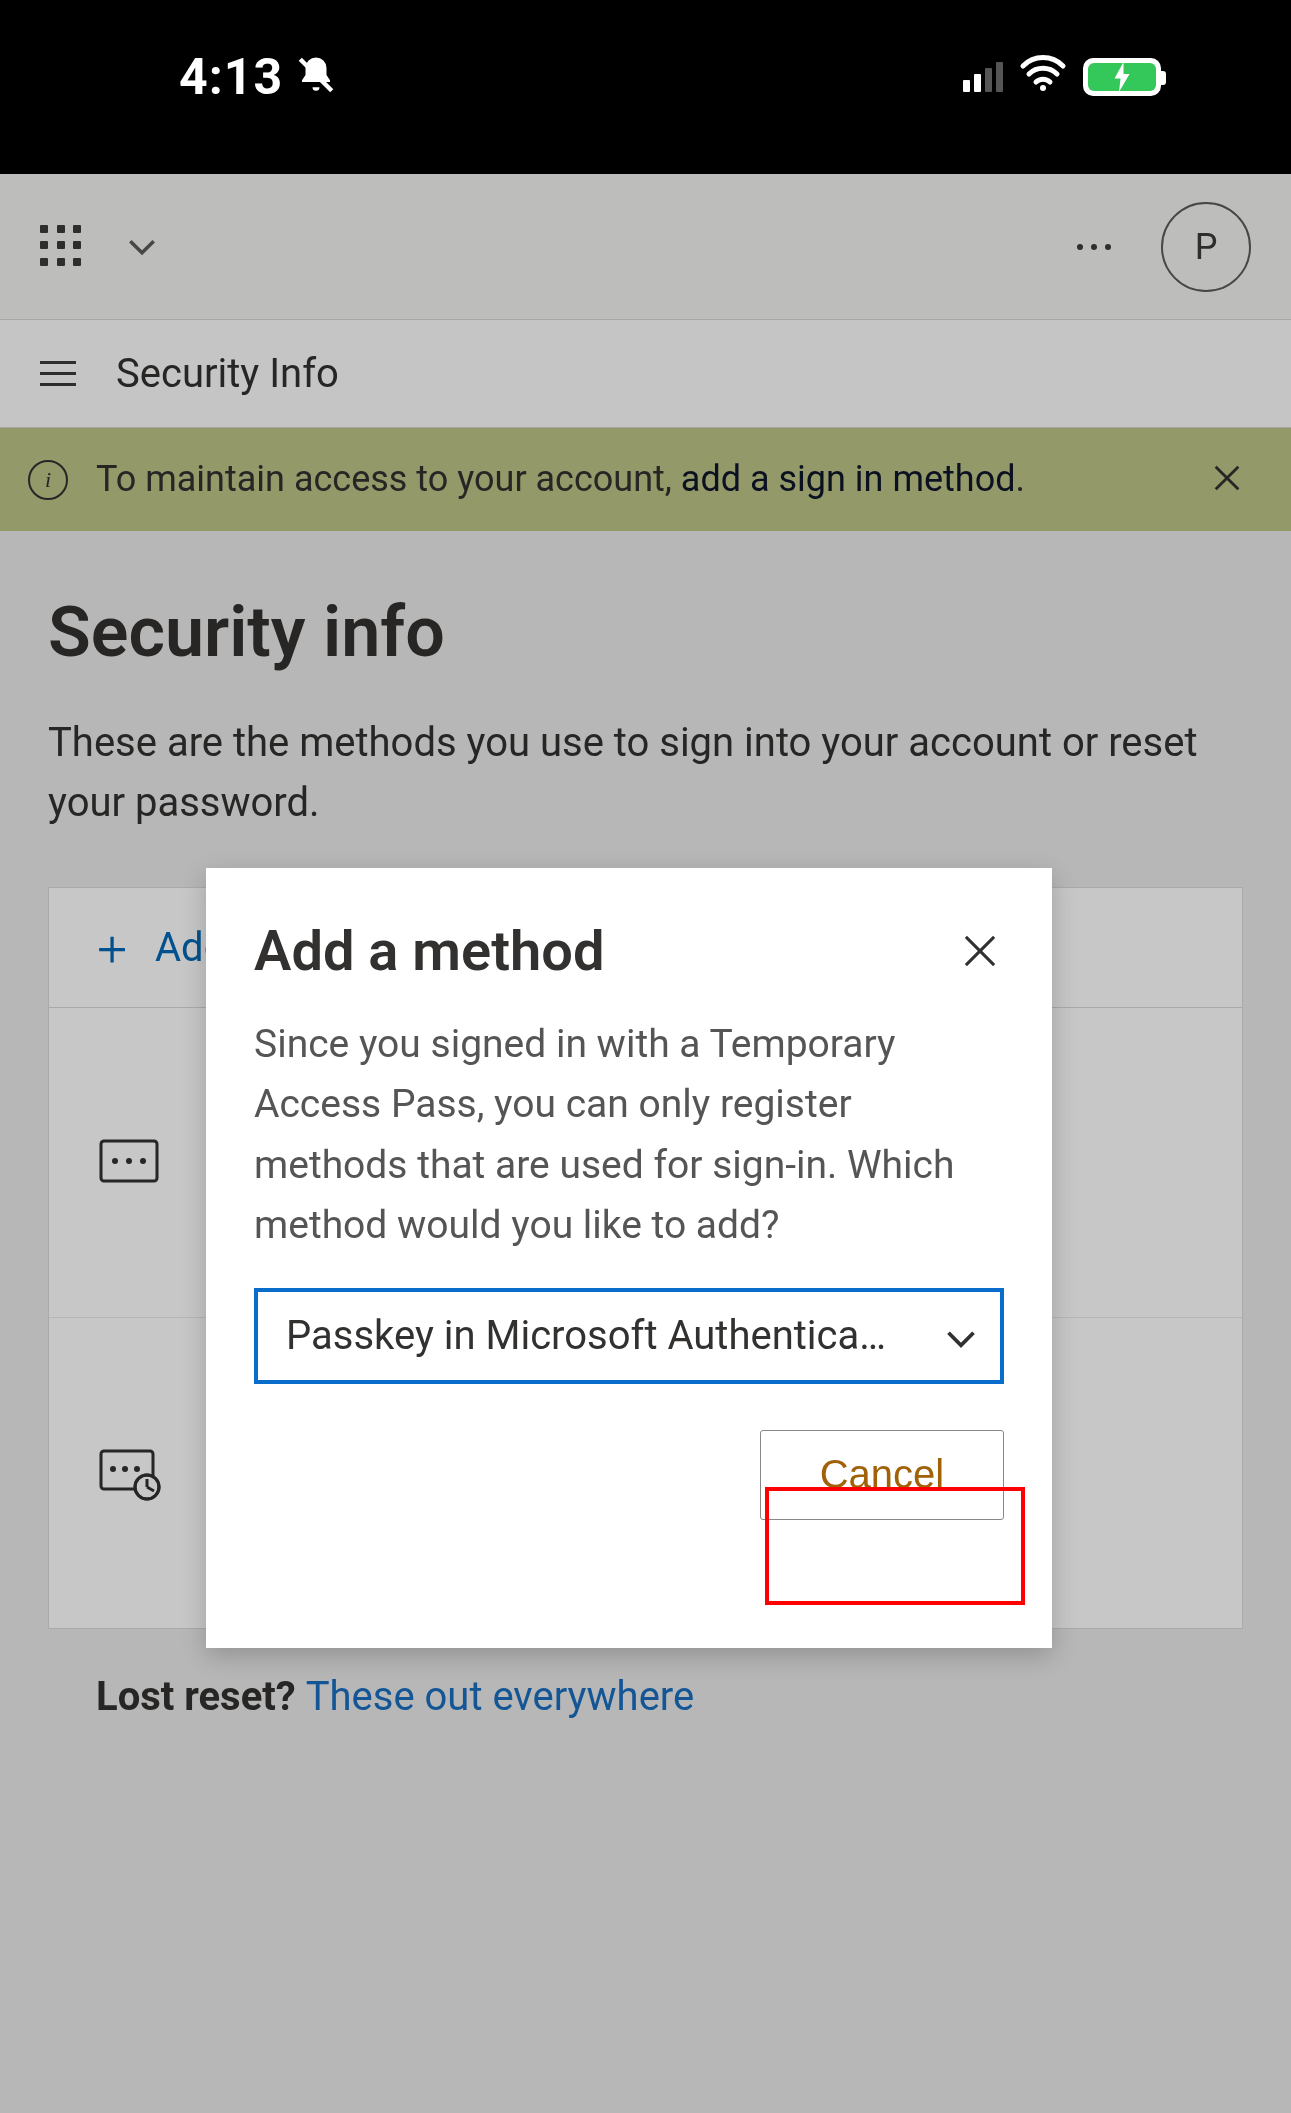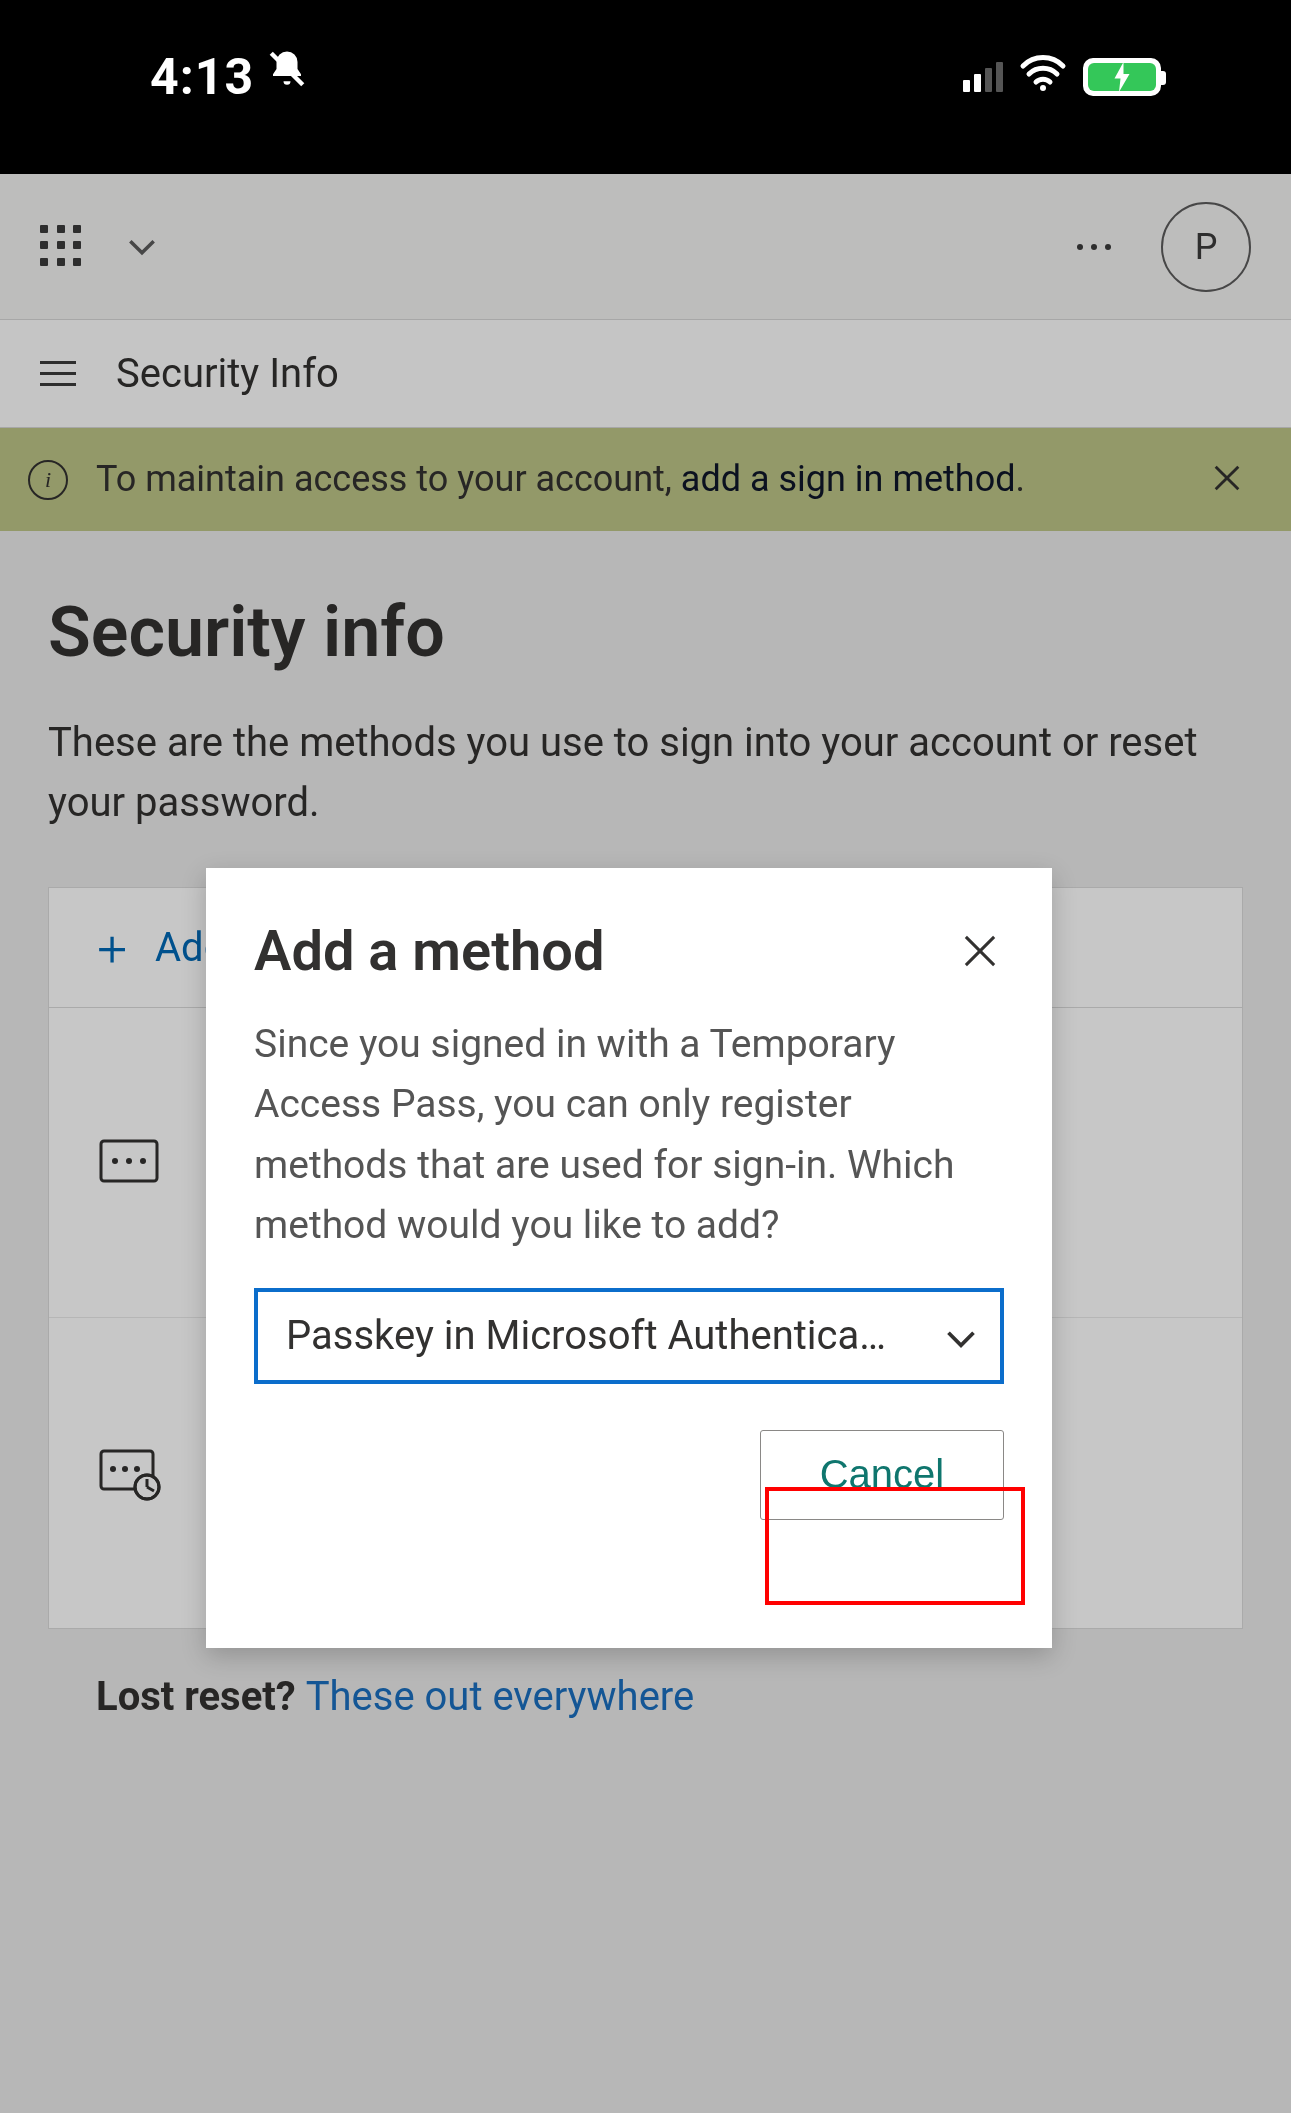--- a/index.html
+++ b/index.html
@@ -15,21 +15,21 @@
     
     .status-bar {
       background: #000;
       height: 174px;
       display: flex;
       align-items: center;
       justify-content: space-between;
       padding: 0 130px 20px 150px;
       color: #fff;
     }
-    .status-left { display: flex; align-items: flex-start; gap: 12px; }
+    .status-left { display: flex; align-items: center; gap: 12px; margin-left: 29px; }
     .status-time { font-size: 50px; font-weight: 700; letter-spacing: 1px; }
     .status-right { display: flex; align-items: center; gap: 16px; }
     .signal-bars {
       display: flex; align-items: flex-end; gap: 4px; height: 30px;
     }
     .signal-bars span {
       width: 7px; background: #fff; border-radius: 1px;
     }
     .signal-bars span:nth-child(1){height:12px}
     .signal-bars span:nth-child(2){height:18px}
@@ -166,21 +166,21 @@
     .select-box .sel-text {
       white-space:nowrap; overflow:hidden; text-overflow:ellipsis; max-width:88%;
     }
     .select-box .sel-chev svg { width:30px; height:20px; stroke:#323130; stroke-width:3; fill:none; }
 
     .dialog-actions { display:flex; justify-content:flex-end; gap:22px; }
     .btn {
       height:90px; min-width:244px; font-size:40px; display:flex;
       align-items:center; justify-content:center; border-radius:3px;
     }
-    .btn-secondary { background:#fff; border:1px solid #8a8886; color:#0f766e; }
+    .btn-secondary { background:#fff; border:1px solid #8a8886; color:#a16207; }
     .btn-primary { background:#0b6dcb; border:1px solid #0b6dcb; color:#fff; }
 
     
     .red-frame {
       position:absolute; left:765px; top:1487px; width:260px; height:118px;
       border:4px solid #ff0000; z-index:1002; pointer-events:none;
     }
   </style>
 </head>
 <body>

